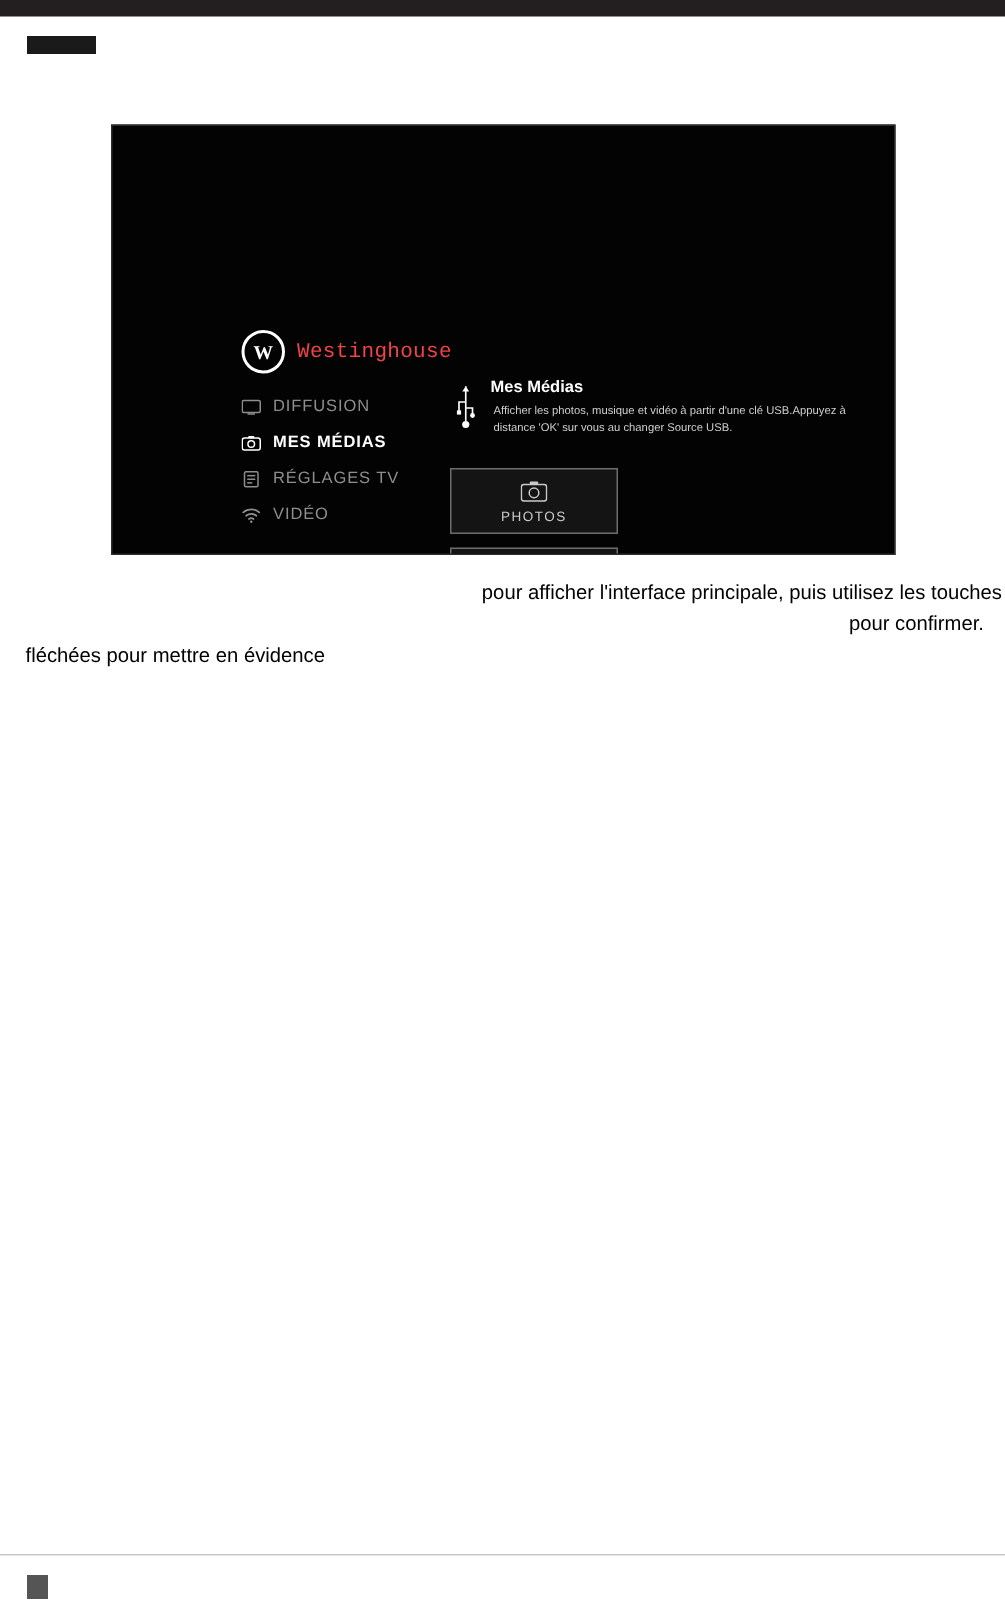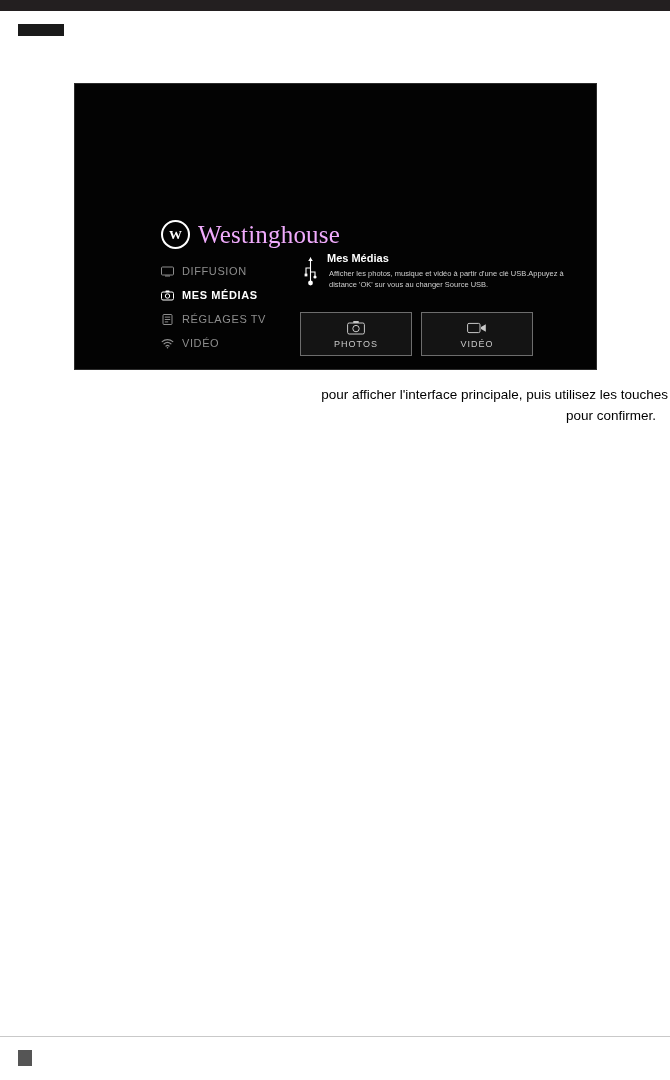--- a/index.html
+++ b/index.html
@@ -92,23 +92,23 @@
     display: flex;
     align-items: center;
     justify-content: center;
     color: #ffffff;
     font-size: 13px;
     font-weight: bold;
     font-family: "Liberation Serif", serif;
     line-height: 1;
   }
   .logo-text {
-    color: #f0abfc;
-    font-size: 25px;
-    font-family: Liberation Serif, serif;
+    color: #ef4444;
+    font-size: 14px;
+    font-family: Liberation Mono, monospace;
     letter-spacing: 0.2px;
     white-space: nowrap;
   }
 
   
   .tv-nav {
     position: absolute;
     left: 86px;
     top: 175px;
     width: 130px;
@@ -169,20 +169,21 @@
     max-width: 258px;
   }
 
   
   .tiles {
     position: absolute;
     left: 225px;
     top: 228px;
     display: flex;
     gap: 9px;
+    flex-direction: column;
   }
   .tile {
     width: 110px;
     height: 42px;
     border: 1px solid #6d6d6d;
     background: #141414;
     display: flex;
     flex-direction: column;
     align-items: center;
     justify-content: center;
@@ -332,18 +333,19 @@
       <span class="tile-label">VIDÉO</span>
     </div>
 
   </div>
 
 </div>
 
 <div class="caption">
   <span class="cap-line l1">pour afficher l'interface principale, puis utilisez les touches</span>
   <span class="cap-line l2">
+    <span>fléchées pour mettre en évidence</span>
     <span class="cap-tail">pour confirmer.</span>
   </span>
 </div>
 
 <div class="bottom-rule"></div>
 <div class="page-number-block"></div>
 
 </body></html>

